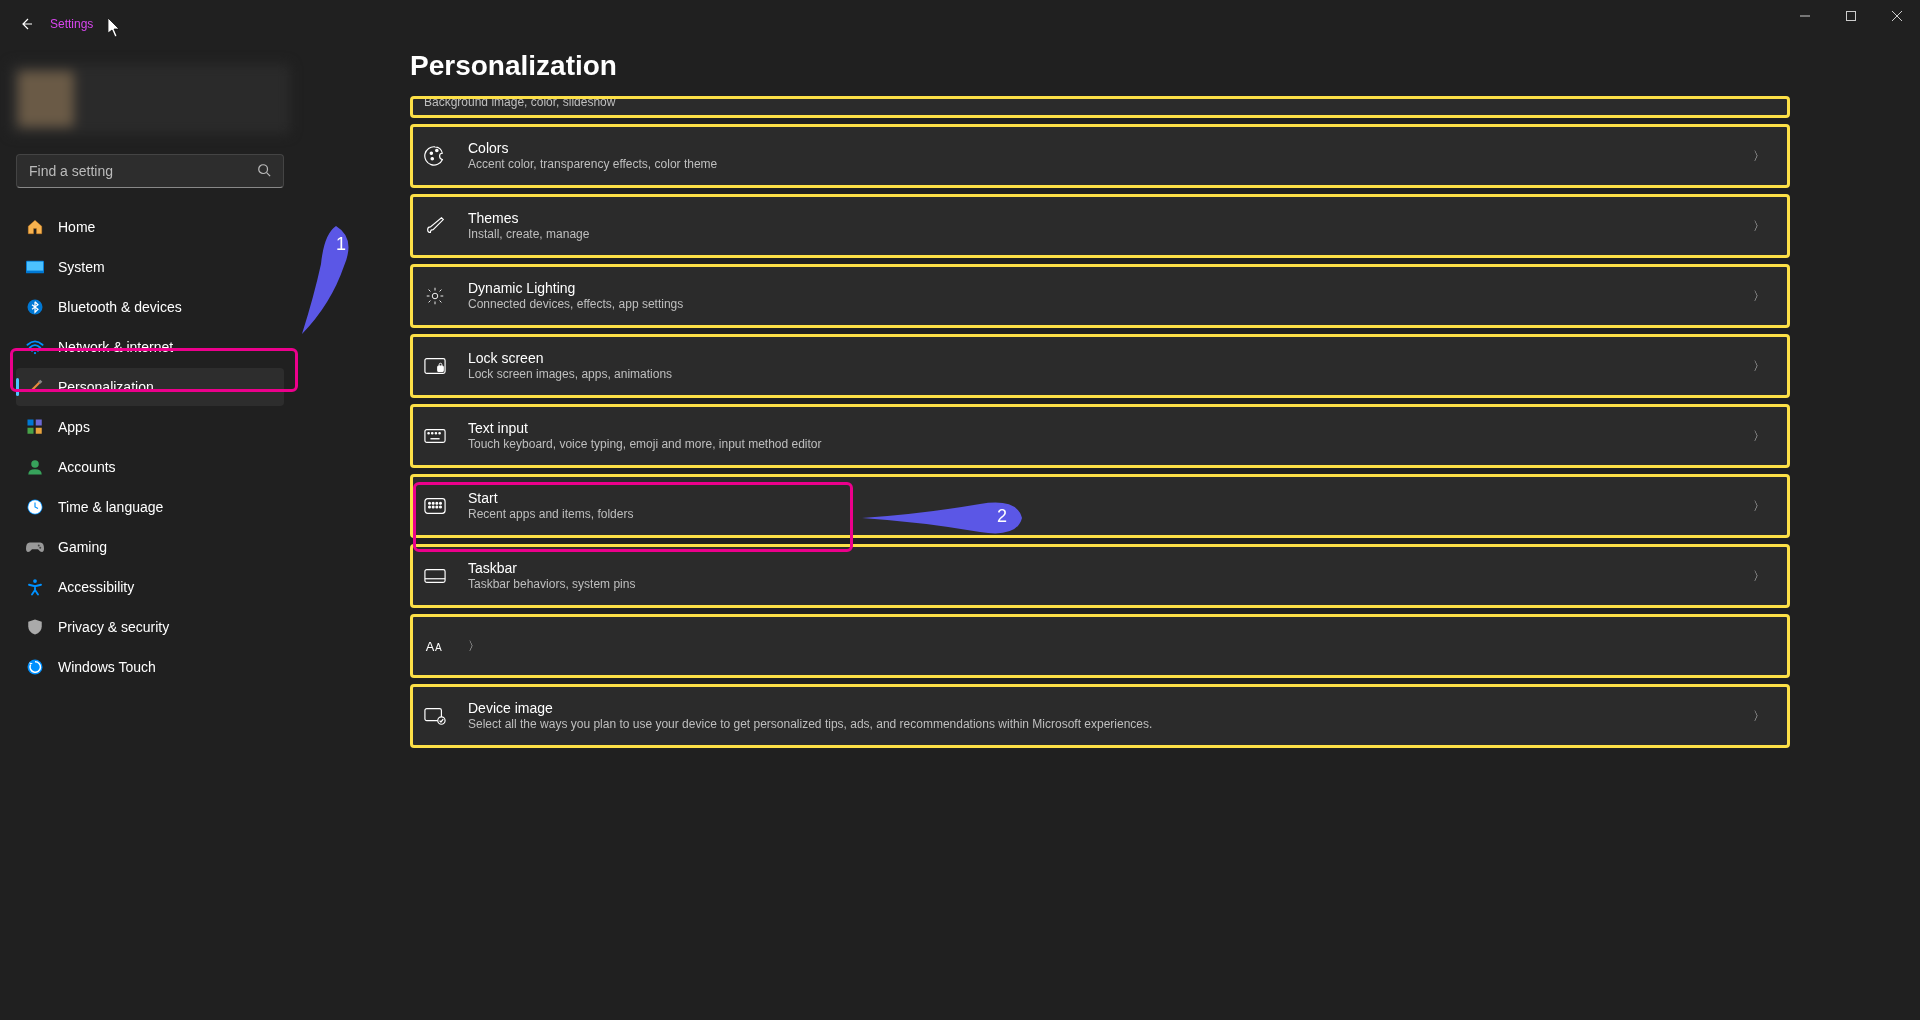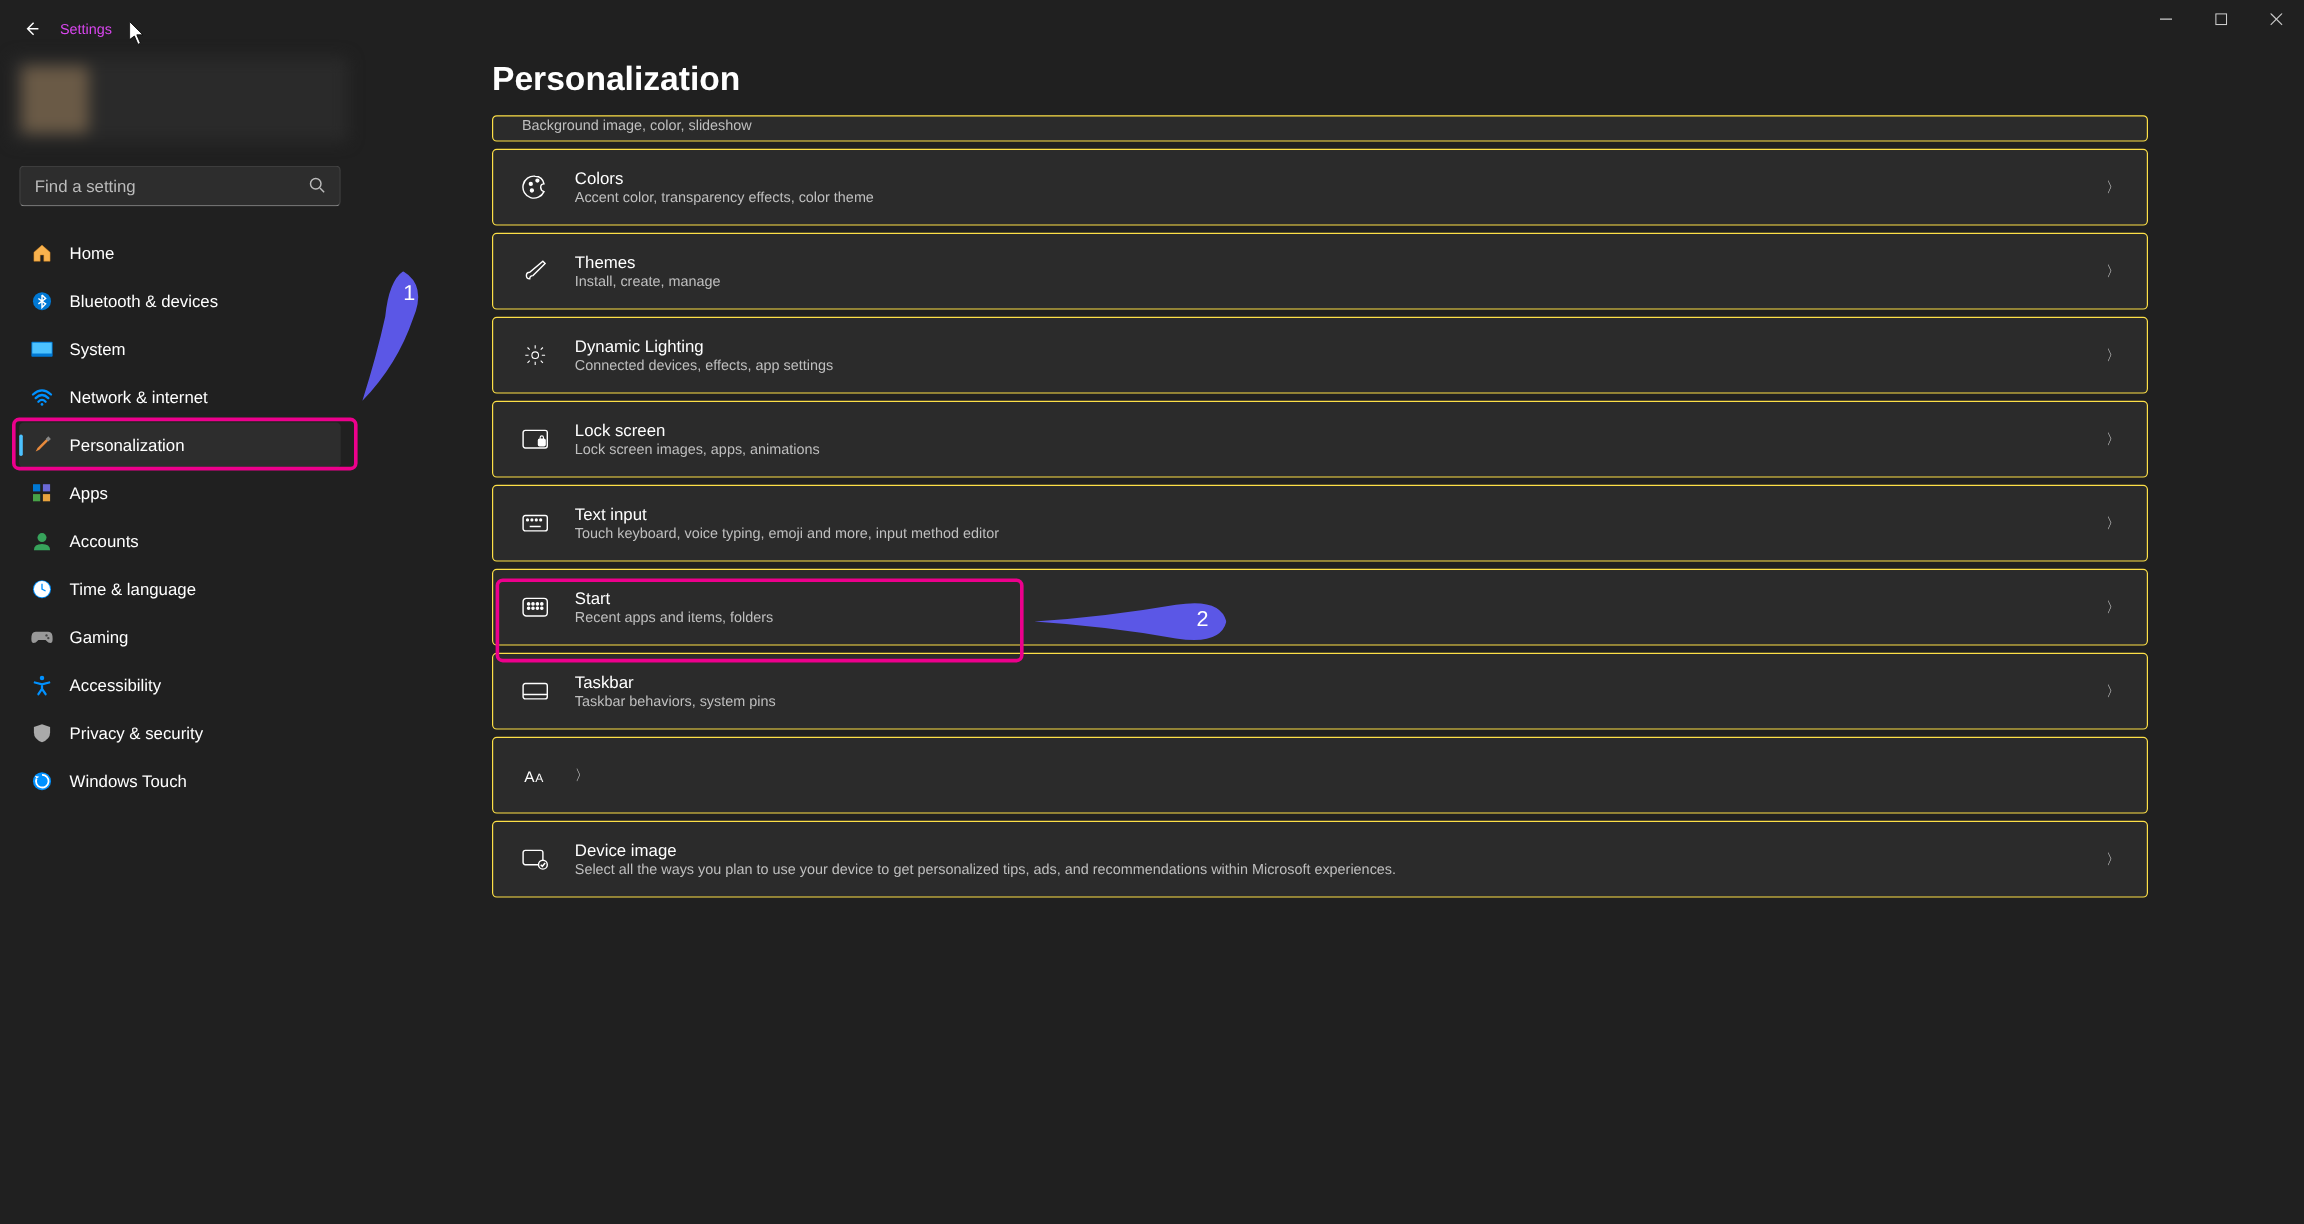--- a/index.html
+++ b/index.html
@@ -6,21 +6,21 @@
 body { background:#202020; color:#fff; width:1920px; height:1020px; overflow:hidden; position:relative; }
 
 
 .titlebar { height:48px; display:flex; align-items:center; padding-left:10px; }
 .back-btn { width:32px; height:32px; display:flex; align-items:center; justify-content:center; border-radius:4px; cursor:pointer; }
 .app-title { font-size:12px; margin-left:8px; color:#d946ef; }
 .win-controls { position:absolute; top:0; right:0; display:flex; }
 .win-btn { width:46px; height:32px; display:flex; align-items:center; justify-content:center; cursor:pointer; color:#ccc; }
 
 
-.sidebar { position:absolute; left:0; top:48px; width:300px; bottom:0; padding:0 6px; }
+.sidebar { position:absolute; left:0; top:64px; width:300px; bottom:0; padding:0 6px; }
 .profile { height:70px; margin:0 4px 20px 4px; background:#2a2a2a; border-radius:4px; filter:blur(6px); display:flex; align-items:center; }
 .profile .avatar { width:56px; height:56px; background:#6a5a46; border-radius:4px; margin-left:8px; }
 .search-box { margin:0 10px 20px 10px; height:34px; background:#2d2d2d; border:1px solid #444; border-bottom:1px solid #888; border-radius:4px; display:flex; align-items:center; padding:0 12px; }
 .search-box input { flex:1; background:transparent; border:none; outline:none; color:#fff; font-size:14px; }
 .search-box input::placeholder { color:#bbb; }
 .search-box .sicon { color:#bbb; font-size:13px; }
 
 .nav { display:flex; flex-direction:column; gap:2px; padding-left:10px; padding-right:10px; }
 .nav-item { height:38px; display:flex; align-items:center; border-radius:4px; padding-left:10px; cursor:pointer; position:relative; }
 .nav-item.active { background:#2d2d2d; }
@@ -28,21 +28,21 @@
 .nav-item .nicon { width:18px; height:18px; margin-right:14px; display:inline-flex; align-items:center; justify-content:center; font-size:16px; }
 .nav-item .nlabel { font-size:14px; color:#fff; }
 
 
 .hl1 { position:absolute; border:3px solid #ec008c; border-radius:6px; pointer-events:none; }
 
 
 .main { position:absolute; left:410px; top:50px; right:130px; bottom:0; }
 .page-title { font-size:28px; font-weight:600; margin-bottom:14px; }
 .cards { display:flex; flex-direction:column; gap:6px; }
-.card { background:#2b2b2b; border:1px solid #fde047; border-radius:4px; height:64px; display:flex; align-items:center; padding-left:24px; padding-right:22px; cursor:pointer; }
+.card { background:#2b2b2b; border:3px solid #fde047; border-radius:4px; height:64px; display:flex; align-items:center; padding-left:11px; padding-right:22px; cursor:pointer; }
 .card .cicon { width:22px; height:22px; margin-right:22px; color:#fff; display:flex; align-items:center; justify-content:center; flex-shrink:0; }
 .card .ctext { flex:1; }
 .card .ctitle { font-size:14px; color:#fff; line-height:1.3; }
 .card .csub { font-size:12px; color:#bfbfbf; line-height:1.3; }
 .card .chev { color:#ccc; font-size:12px; }
 .card.cut { height:22px; overflow:hidden; align-items:flex-end; padding-bottom:4px; }
 
 
 .pointer { position:absolute; pointer-events:none; }
 .pointer svg { display:block; }
@@ -100,35 +100,35 @@
     <div class="nav-item">
       <span class="nicon">
           <svg width="18" height="18" viewBox="0 0 24 24">
             <path d="M3 11 L12 3 L21 11 V21 H14 V14 H10 V21 H3 Z" fill="#f8b24e" stroke="#c97a1b" stroke-width="0.5"></path>
           </svg>
         </span>
       <span class="nlabel">Home</span>
     </div>
     <div class="nav-item">
       <span class="nicon">
-          <svg width="18" height="18" viewBox="0 0 24 24">
-            <circle cx="12" cy="12" r="10" fill="#0078d4"></circle>
-            <path d="M12 5 L16 9 L8 15 M8 9 L16 15 L12 19 V5" stroke="#fff" stroke-width="1.6" fill="none"></path>
-          </svg>
-        </span>
-      <span class="nlabel">Bluetooth &amp; devices</span>
-    </div>
-    <div class="nav-item">
-      <span class="nicon">
           <svg width="18" height="14" viewBox="0 0 20 14">
             <rect x="0" y="0" width="20" height="14" rx="1" fill="#0078d4"></rect>
             <rect x="1" y="1" width="18" height="10" fill="#4cc2ff"></rect>
           </svg>
         </span>
       <span class="nlabel">System</span>
+    </div>
+    <div class="nav-item">
+      <span class="nicon">
+          <svg width="18" height="18" viewBox="0 0 24 24">
+            <circle cx="12" cy="12" r="10" fill="#0078d4"></circle>
+            <path d="M12 5 L16 9 L8 15 M8 9 L16 15 L12 19 V5" stroke="#fff" stroke-width="1.6" fill="none"></path>
+          </svg>
+        </span>
+      <span class="nlabel">Bluetooth &amp; devices</span>
     </div>
     <div class="nav-item">
       <span class="nicon">
           <svg width="18" height="18" viewBox="0 0 24 24">
             <path d="M2 9 Q12 0 22 9 M5 13 Q12 6 19 13 M8 17 Q12 13 16 17" stroke="#0091ff" stroke-width="2.5" fill="none" stroke-linecap="round"></path>
             <circle cx="12" cy="20" r="1.5" fill="#0091ff"></circle>
           </svg>
         </span>
       <span class="nlabel">Network &amp; internet</span>
     </div>

